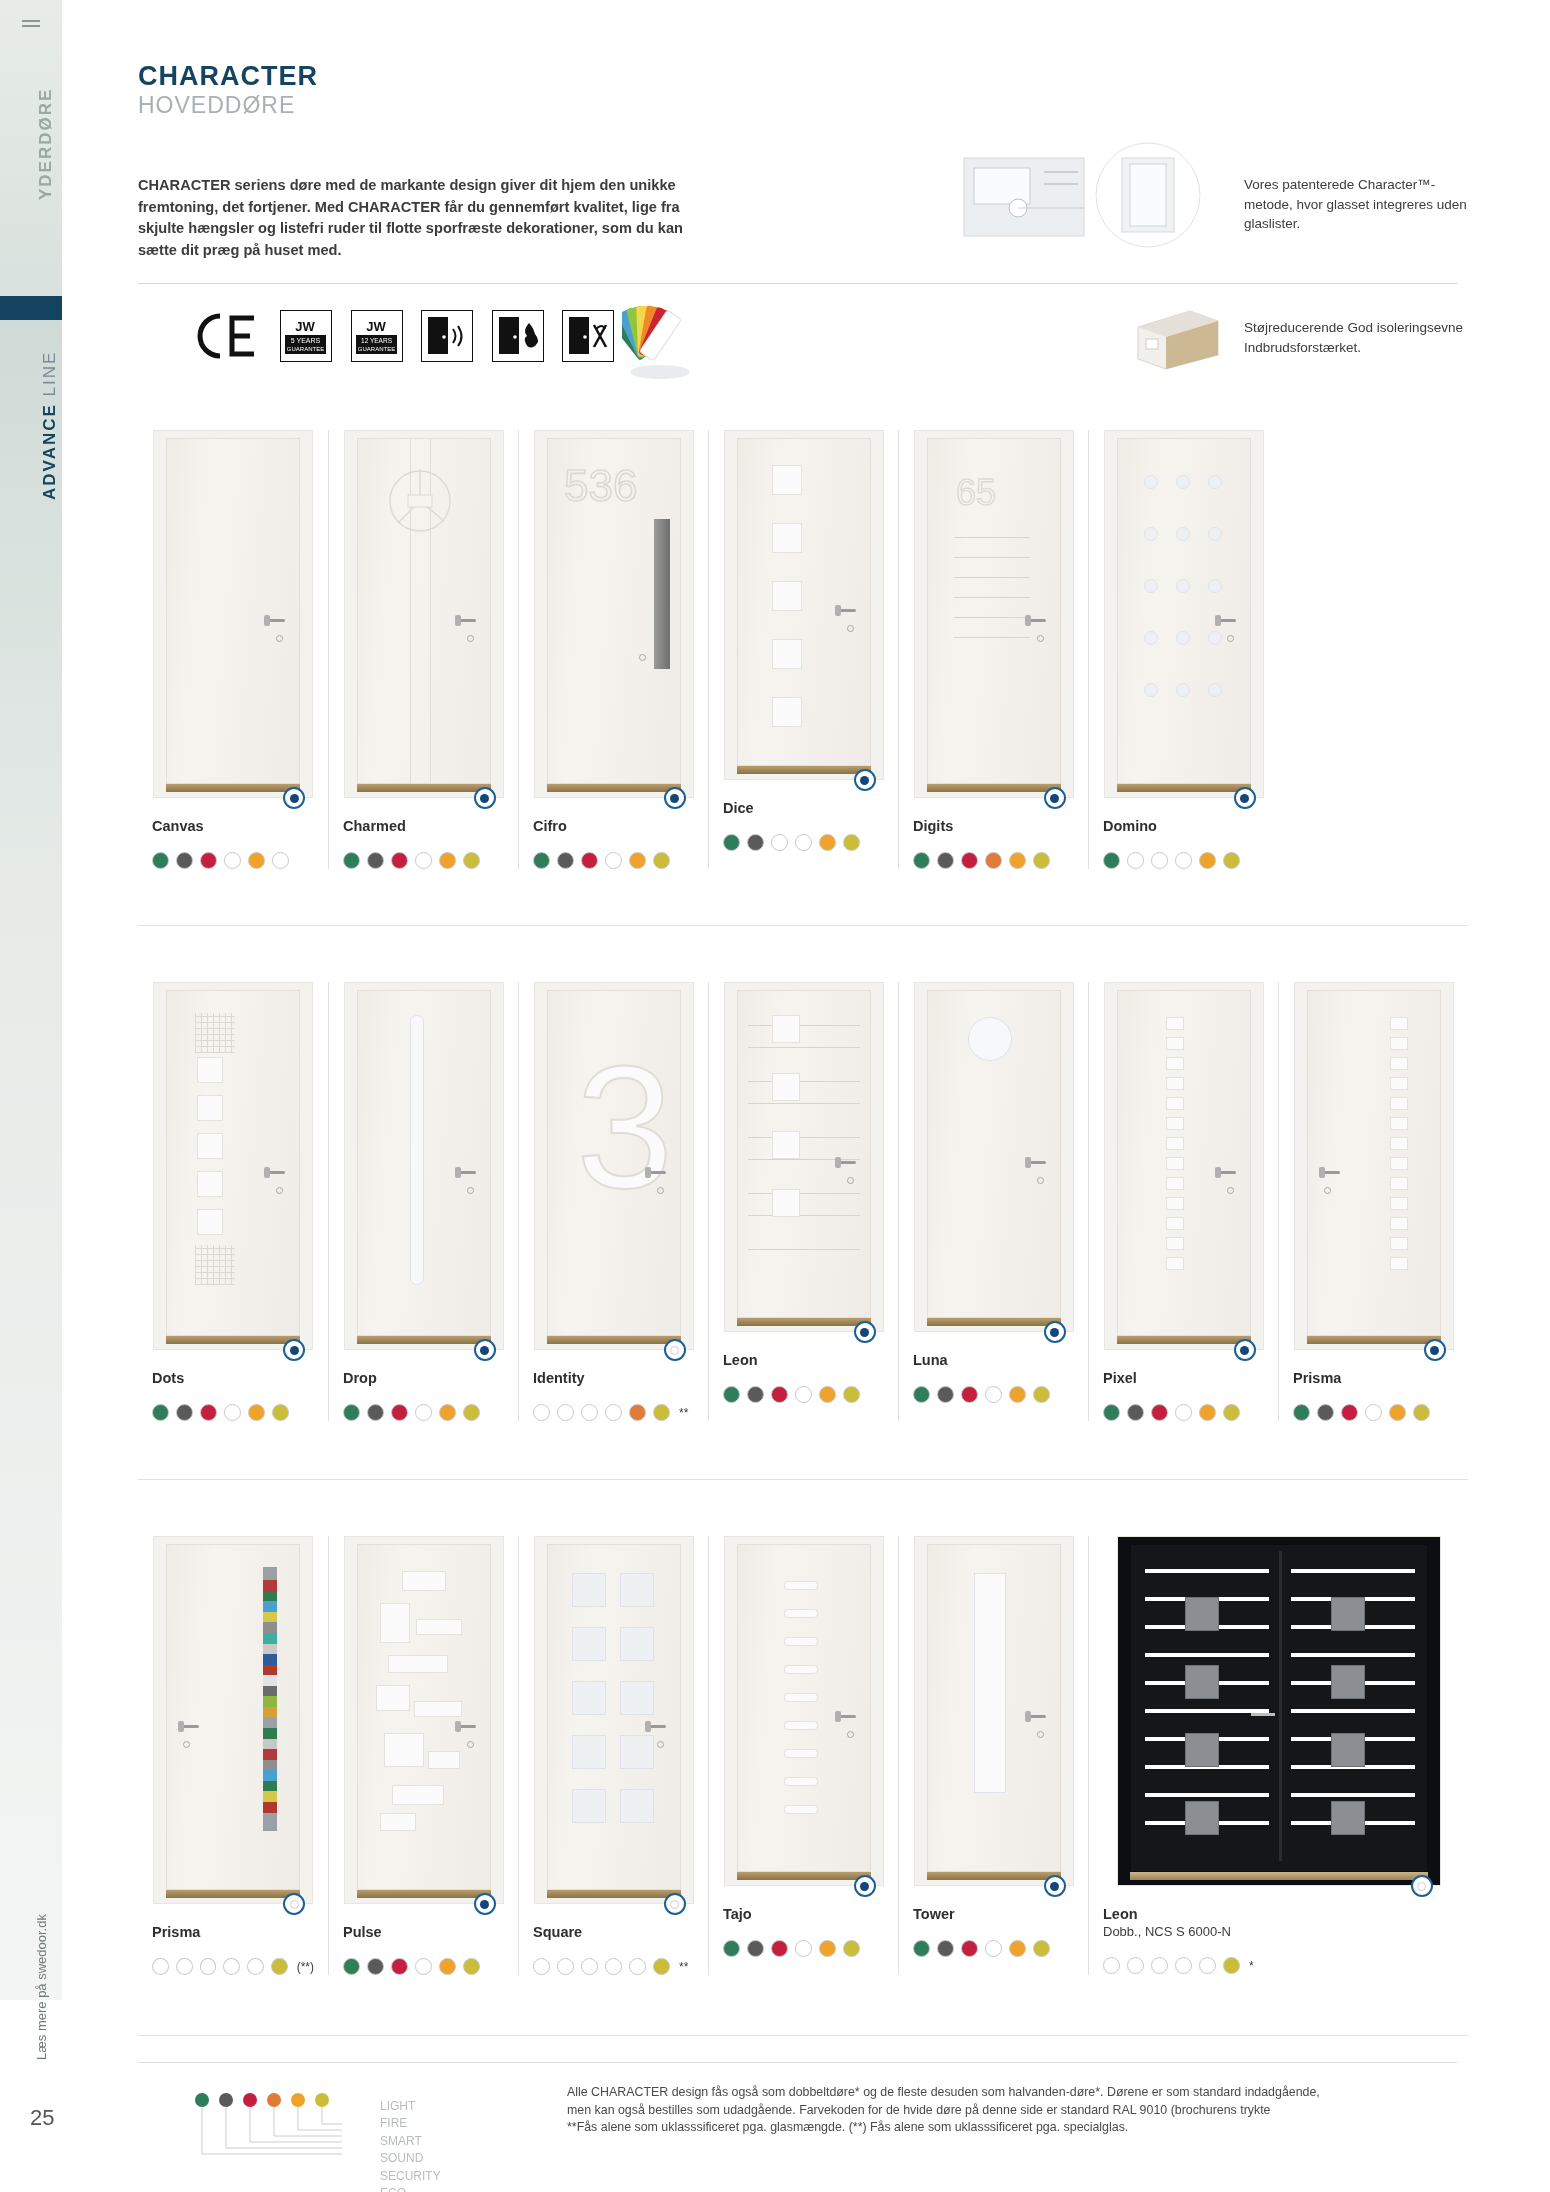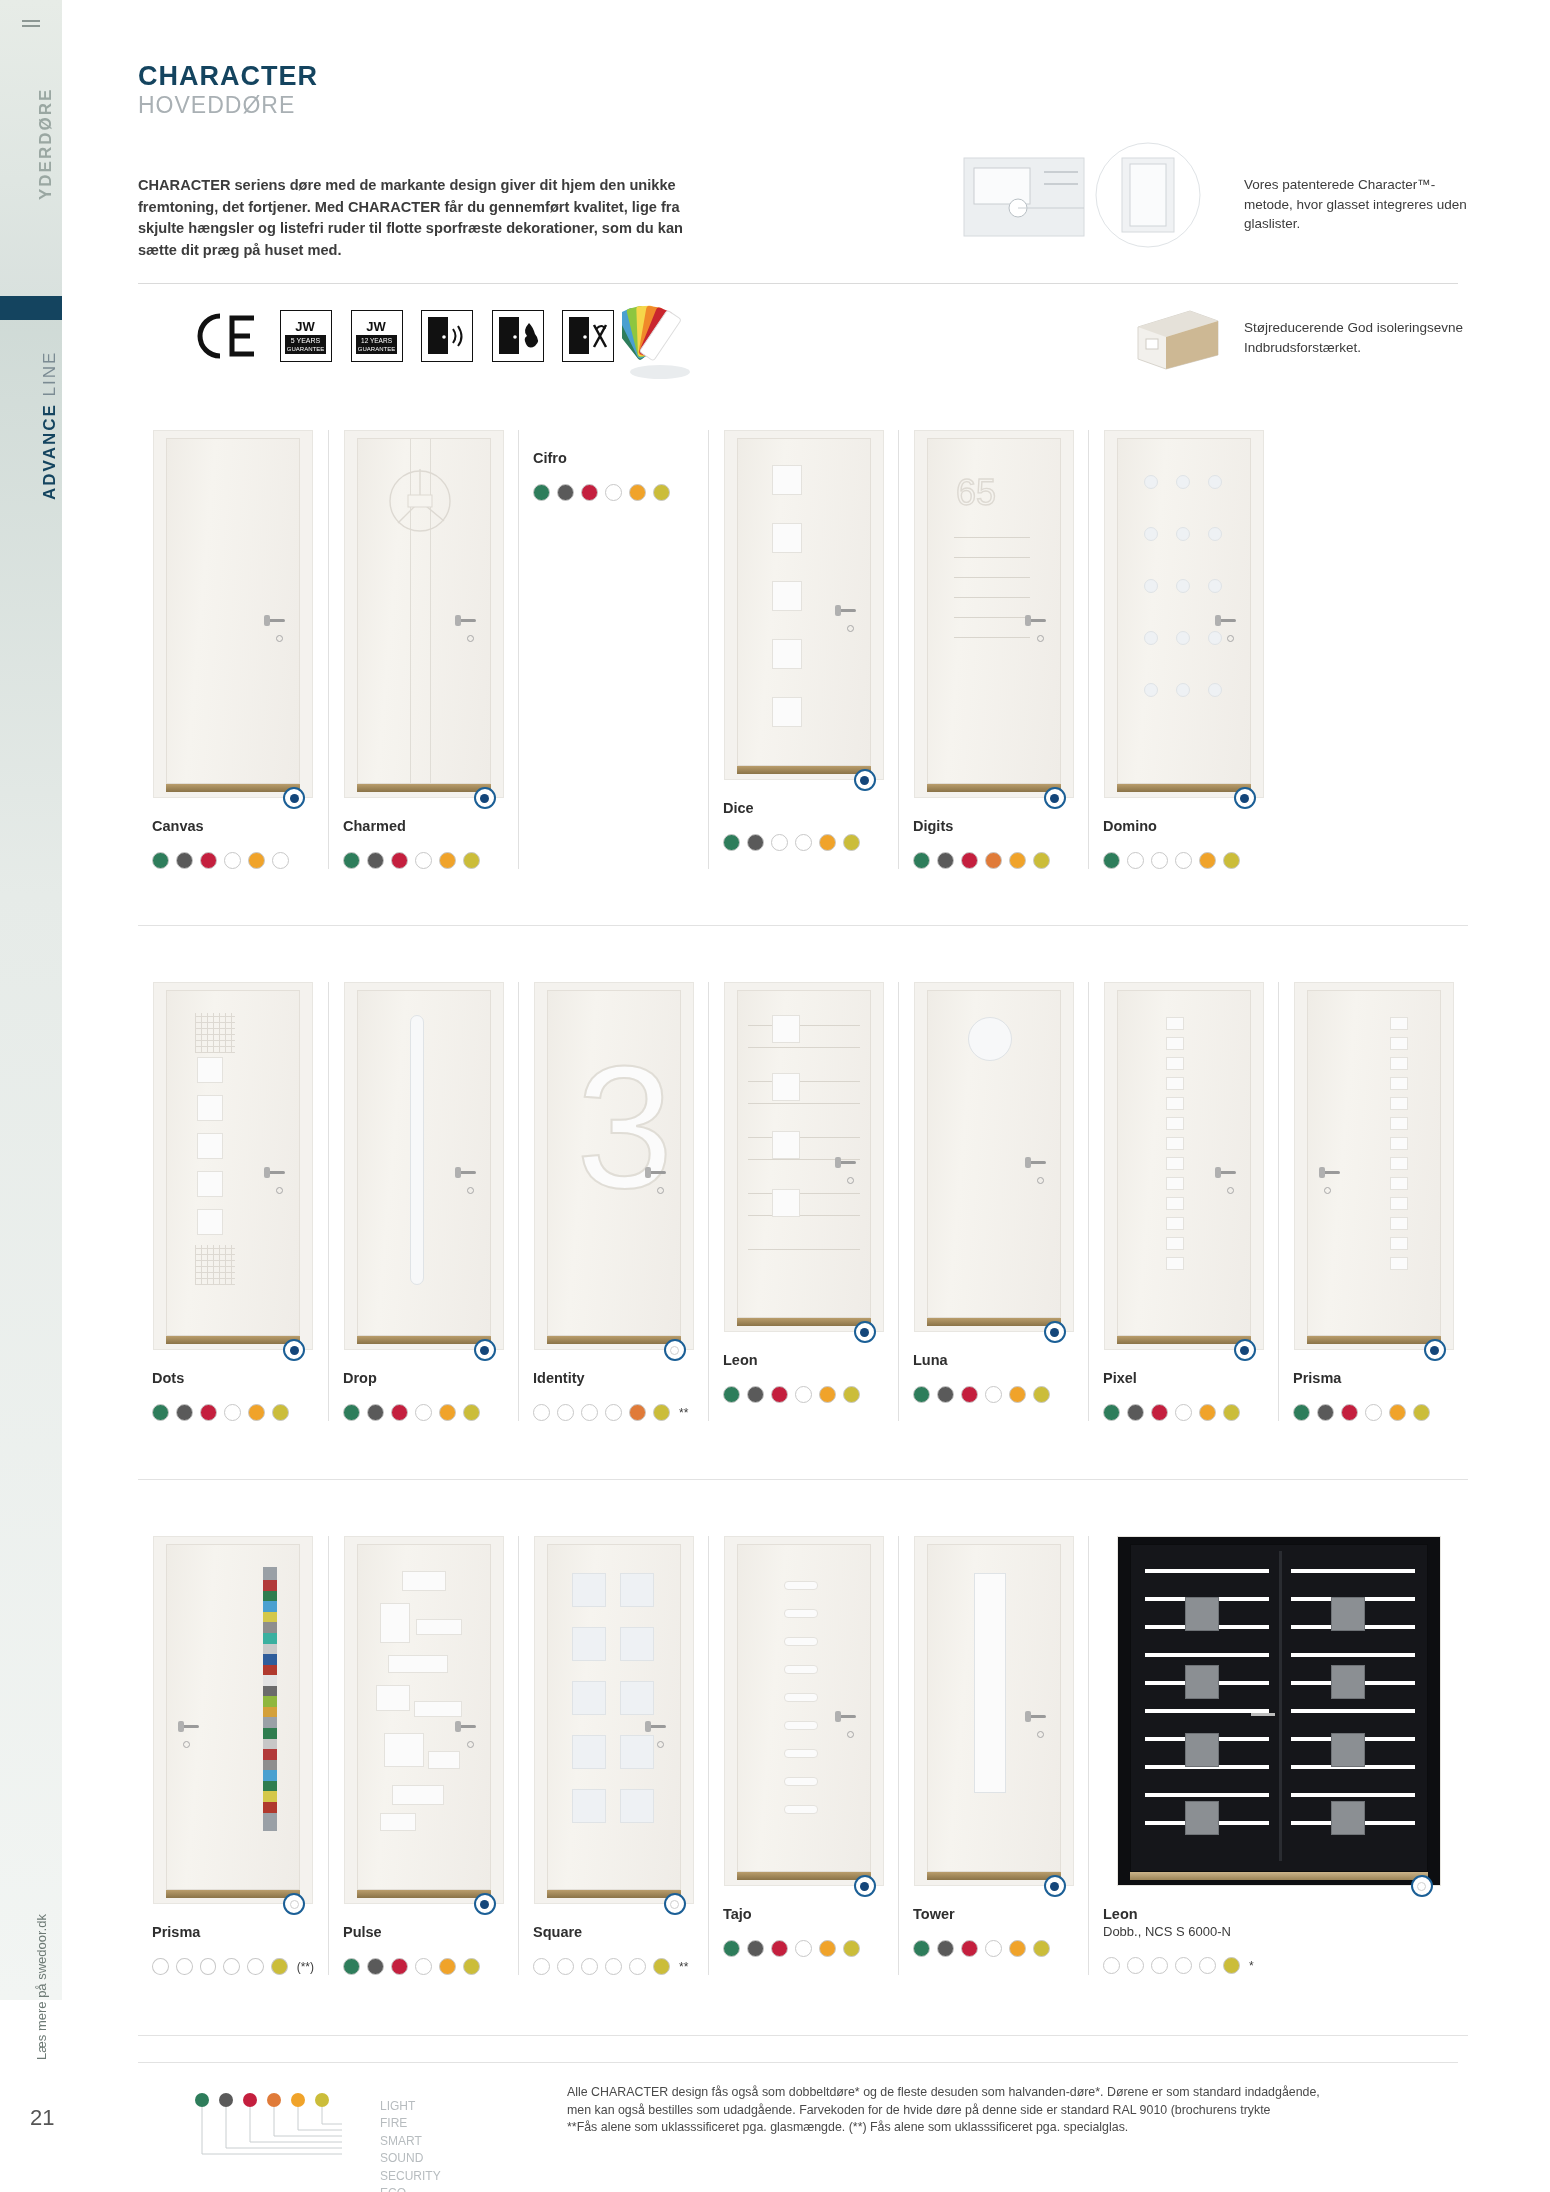--- a/index.html
+++ b/index.html
@@ -191,21 +191,21 @@
 <body>
 
 <div class="left-rail">
   <div class="rail-top"></div>
   <div class="rail-mid"></div>
   <div class="rail-blue"></div>
   <div class="hamburger"></div>
   <div class="rail-vert-text yderdore">YDERDØRE</div>
   <div class="rail-vert-text advance"><span>ADVANCE</span><span class="thin"> LINE</span></div>
   <div class="rail-vert-text laes"><span>Læs mere på swedoor.dk</span></div>
-  <div class="page-num">21</div>
+  <div class="page-num">25</div>
 </div>
 
 <div class="content">
 
   <div class="title-block">
     <div class="title-main">CHARACTER</div>
     <div class="title-sub">HOVEDDØRE</div>
   </div>
 
   <div class="intro">CHARACTER seriens døre med de markante design giver dit hjem den unikke fremtoning, det fortjener. Med CHARACTER får du gennemført kvalitet, lige fra skjulte hængsler og listefri ruder til flotte sporfræste dekorationer, som du kan sætte dit præg på huset med.</div>
@@ -347,20 +347,33 @@
             <span class="sw" style="background:#c41f3e"></span>
             <span class="sw" style="background:#ffffff"></span>
             <span class="sw" style="background:#f0a32a"></span>
             <span class="sw" style="background:#cbbd3a"></span>
           </div>
         </div>
       </div>
 
       <div class="card">
         <div class="card-inner">
+          <div class="door-frame">
+            <div class="door-leaf">
+              <svg style="position:absolute;left:12px;top:18px;" width="110" height="60" viewBox="0 0 110 60">
+                <text x="4" y="44" font-size="44" font-family="Liberation Sans" fill="none" stroke="#dcd8d1" stroke-width="1.6">536</text>
+              </svg>
+              <div style="position:absolute;right:10px;top:80px;width:16px;height:150px;background:linear-gradient(90deg,#9b9b99,#6e6e6c);"></div>
+              <div class="lock" style="top:215px;right:34px;"></div>
+            </div>
+            <div class="door-shadow"></div>
+            <div class="badge">
+                <i></i>
+              </div>
+          </div>
           <div class="door-name">Cifro</div>
           <div class="swatches">
             <span class="sw" style="background:#2e7d5b"></span>
             <span class="sw" style="background:#5a5a5a"></span>
             <span class="sw" style="background:#c41f3e"></span>
             <span class="sw" style="background:#ffffff"></span>
             <span class="sw" style="background:#f0a32a"></span>
             <span class="sw" style="background:#cbbd3a"></span>
           </div>
         </div>

